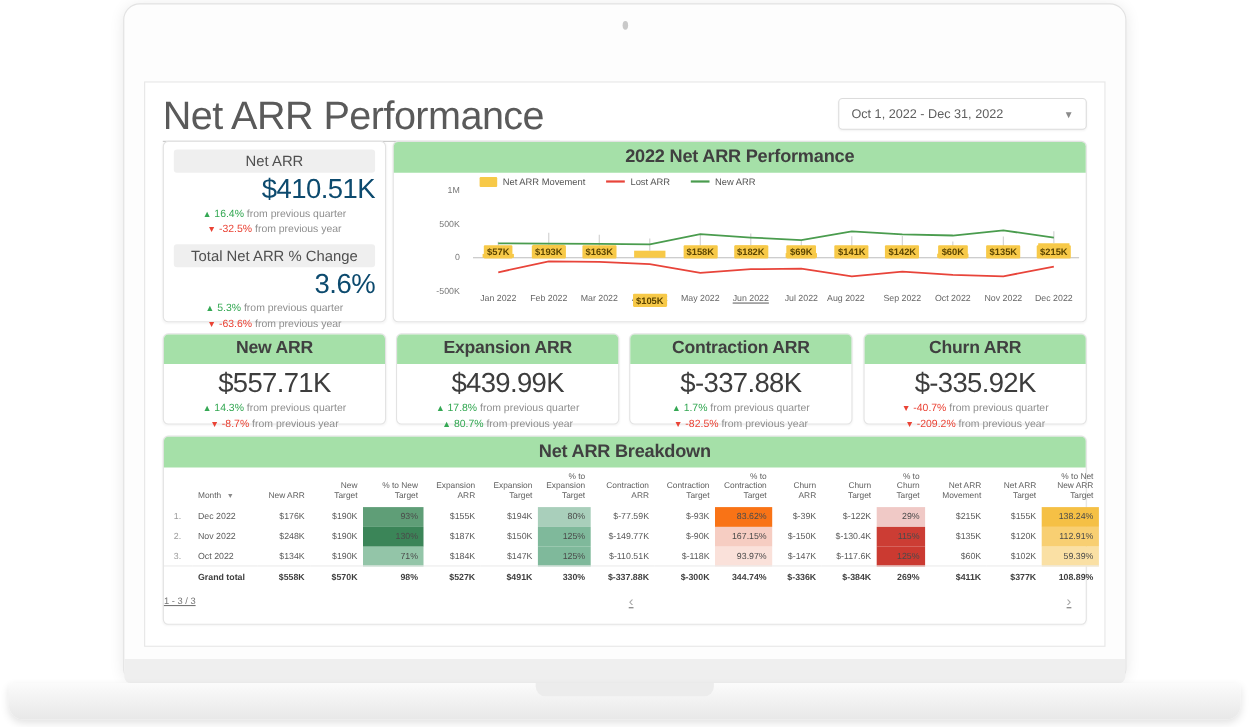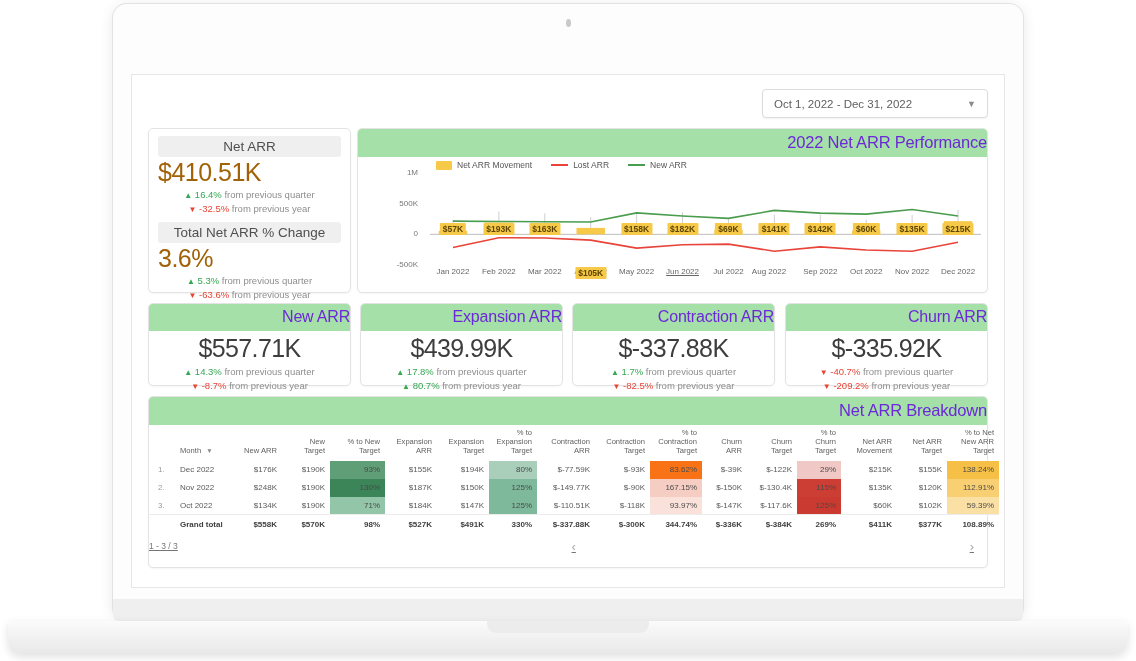--- a/index.html
+++ b/index.html
@@ -64,32 +64,32 @@
   .card { background:#fff; border:1px solid #e3e3e3; border-radius:5px;
           box-shadow:0 1px 2px rgba(0,0,0,.04); }
 
   
   #left-kpis { position:absolute; left:17px; top:54px; width:203px; height:165px;
                padding:7px 9px; }
   .mini-head {
     background:#efefef; border-radius:3px; text-align:center;
     font-size:13.5px; color:#4f4f4f; padding:3px 0; margin-bottom:1px;
   }
-  .mini-value { text-align:left; font-size:25px; color:#a16207; line-height:1.15;
+  .mini-value { text-align:right; font-size:25px; color:#0c4a6e; line-height:1.15;
                 letter-spacing:-.5px; margin-bottom:1px; }
   .delta { text-align:center; font-size:9.5px; color:#8e8e8e; line-height:1.5; }
   .delta .up { color:#34a853; }
   .delta .down { color:#ea4335; }
   .arrow { font-size:8px; }
 
   
   #chart-panel { position:absolute; left:226px; top:54px; width:631px; height:165px; padding:0; }
   .panel-head {
-    background:#a5e0a8; color:#6d28d9; text-align:right;
-    font-size:16.5px; font-weight:400; padding:4px 0 5px; letter-spacing:-.2px;
+    background:#a5e0a8; color:#404040; text-align:center;
+    font-size:16.5px; font-weight:700; padding:4px 0 5px; letter-spacing:-.2px;
     border-radius:4px 4px 0 0;
   }
   .chart-area { position:relative; height:128px; }
   .legend { position:absolute; left:78px; top:3px; display:flex; gap:19px; align-items:center;
             font-size:8.5px; color:#555; }
   .legend .it { display:flex; align-items:center; gap:5px; }
   .sw-bar { width:16px; height:9px; background:#f7c948; border-radius:1px; }
   .sw-line { width:17px; height:2px; }
   .ytick { position:absolute; font-size:8px; color:#777; text-align:right; width:34px; }
   .xtick { position:absolute; font-size:8px; color:#666; text-align:center; width:52px; top:110px; }
@@ -127,20 +127,21 @@
   <div class="lid"></div>
   <div class="webcam"></div>
   <div class="lid-chin"></div>
   <div class="base"></div>
   <div class="notch"></div>
   <div class="screen"></div>
 </div>
 
 <div id="dash">
 
+  <div class="page-title">Net ARR Performance</div>
 
   <div class="date-picker">
     <span>Oct 1, 2022 - Dec 31, 2022</span>
     <span class="caret">▼</span>
   </div>
 
   <div class="card" id="left-kpis">
     <div>
       <div class="mini-head">Net ARR</div>
       <div class="mini-value">$410.51K</div>

